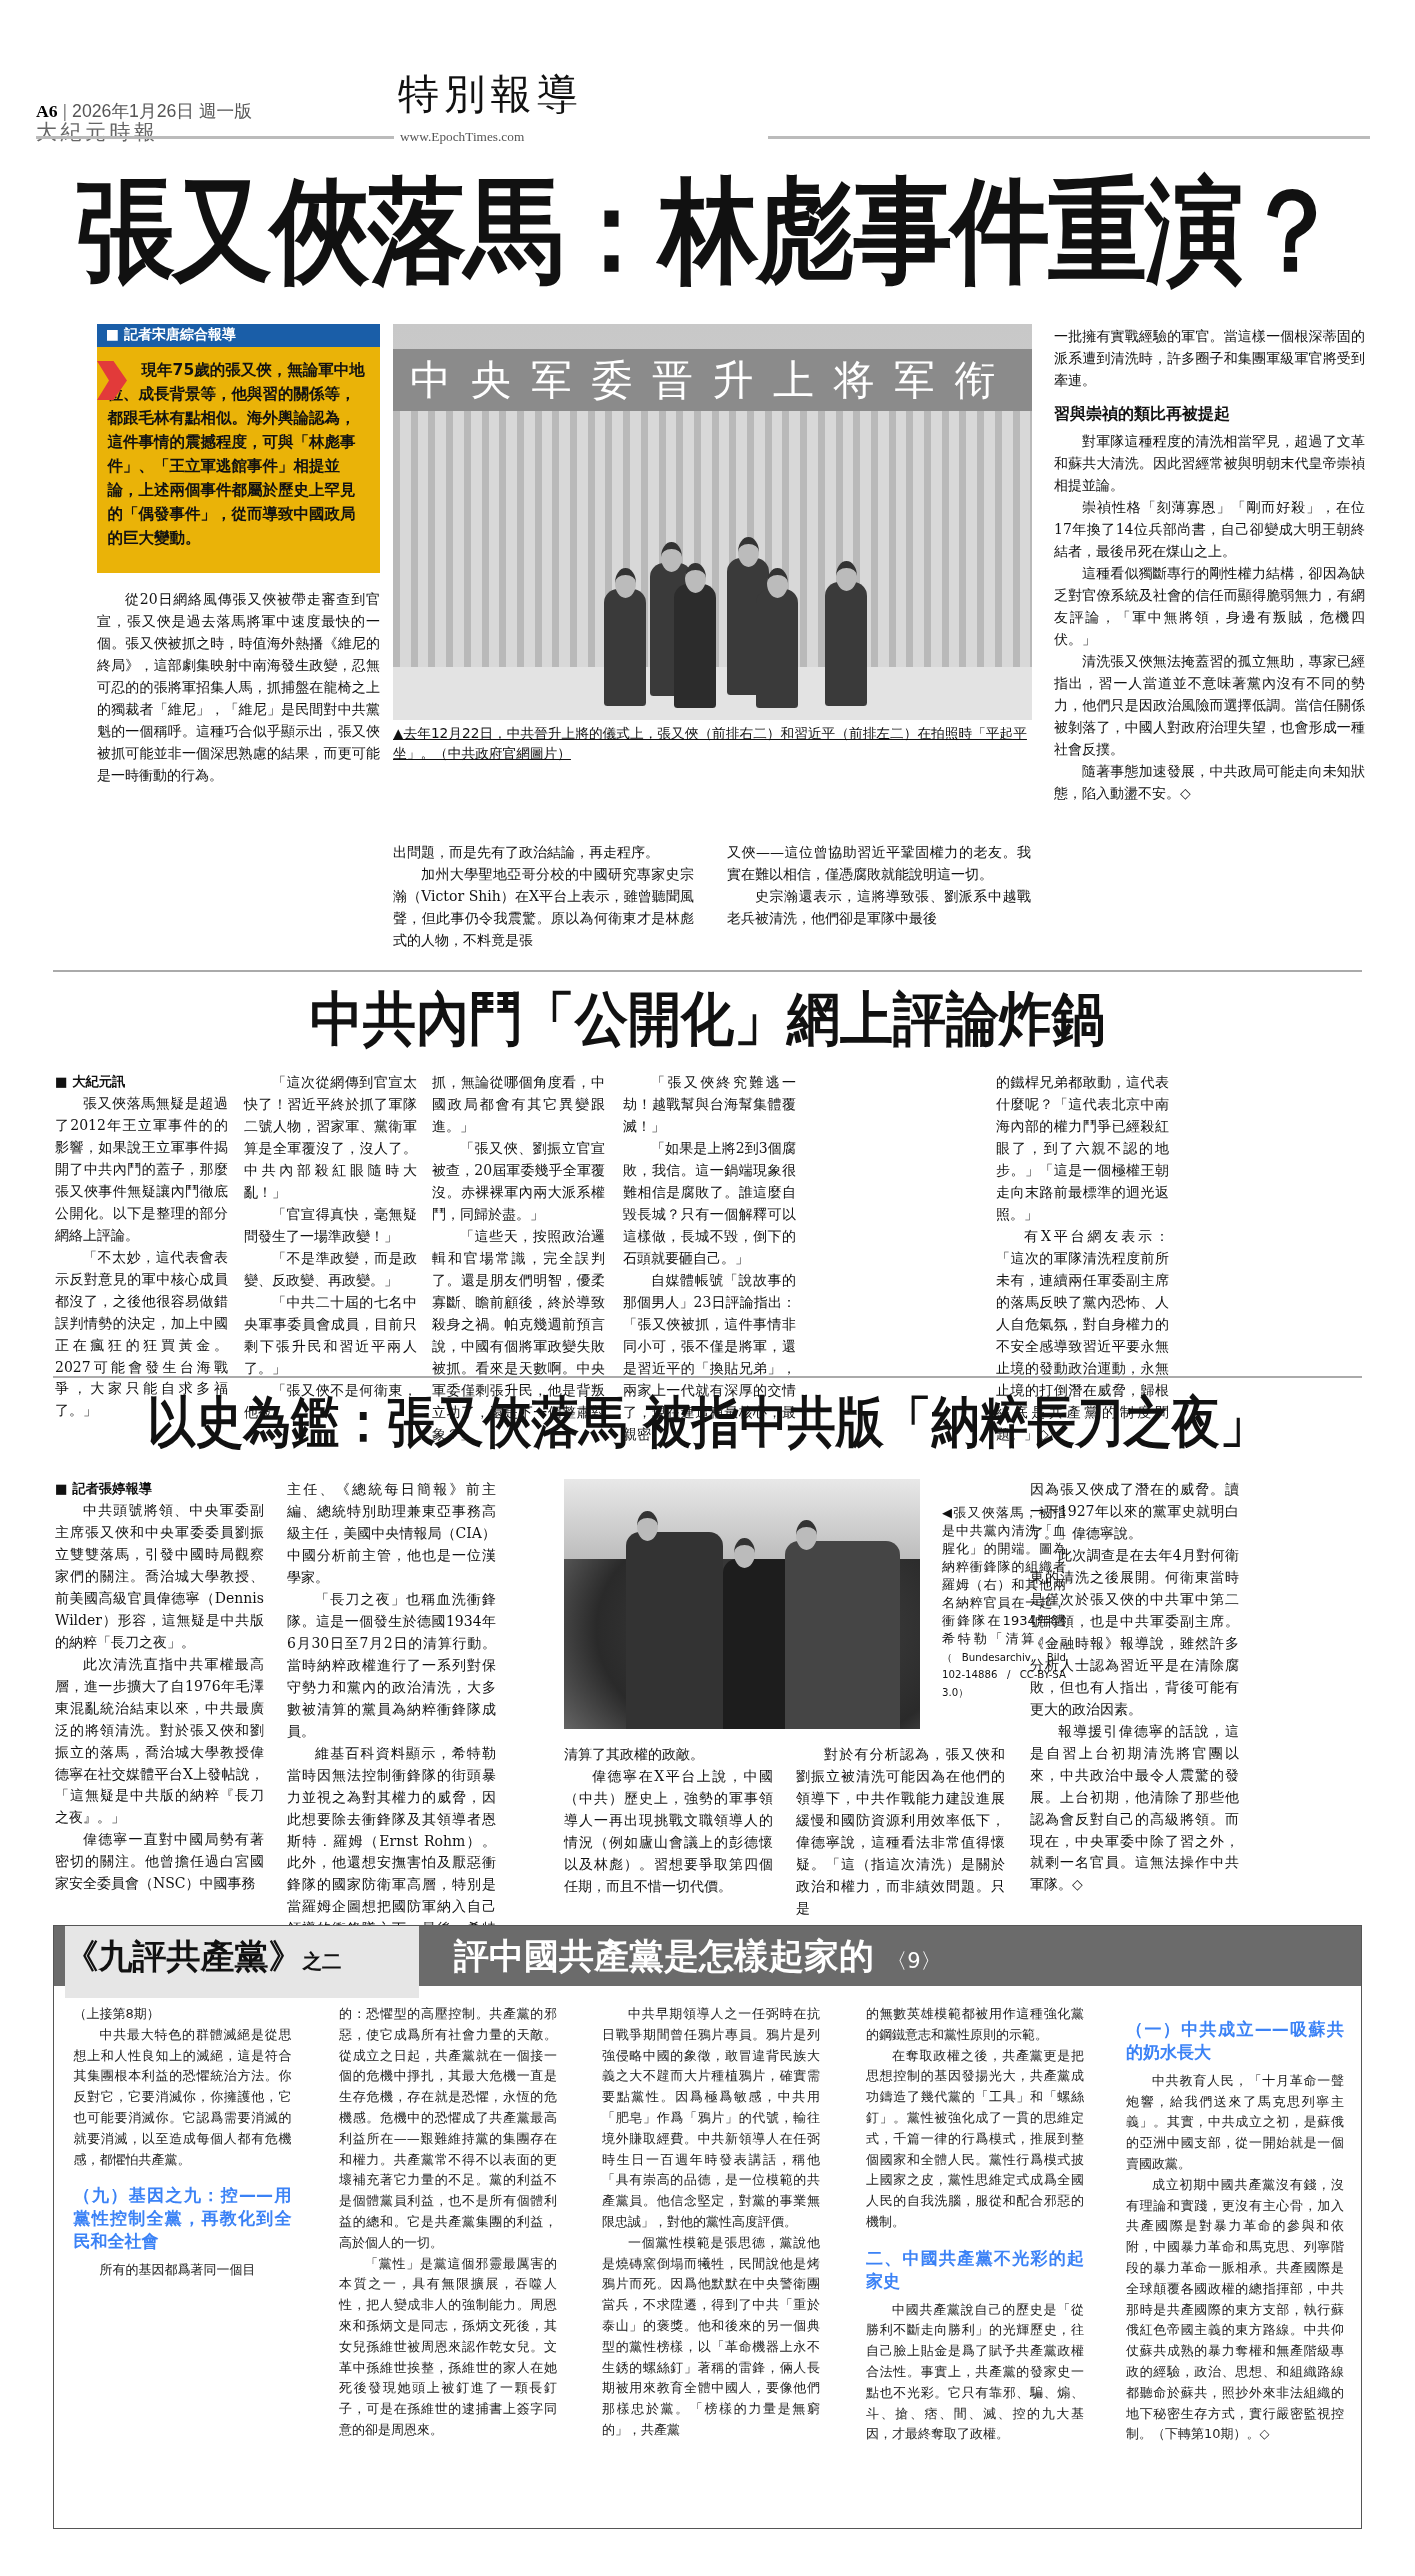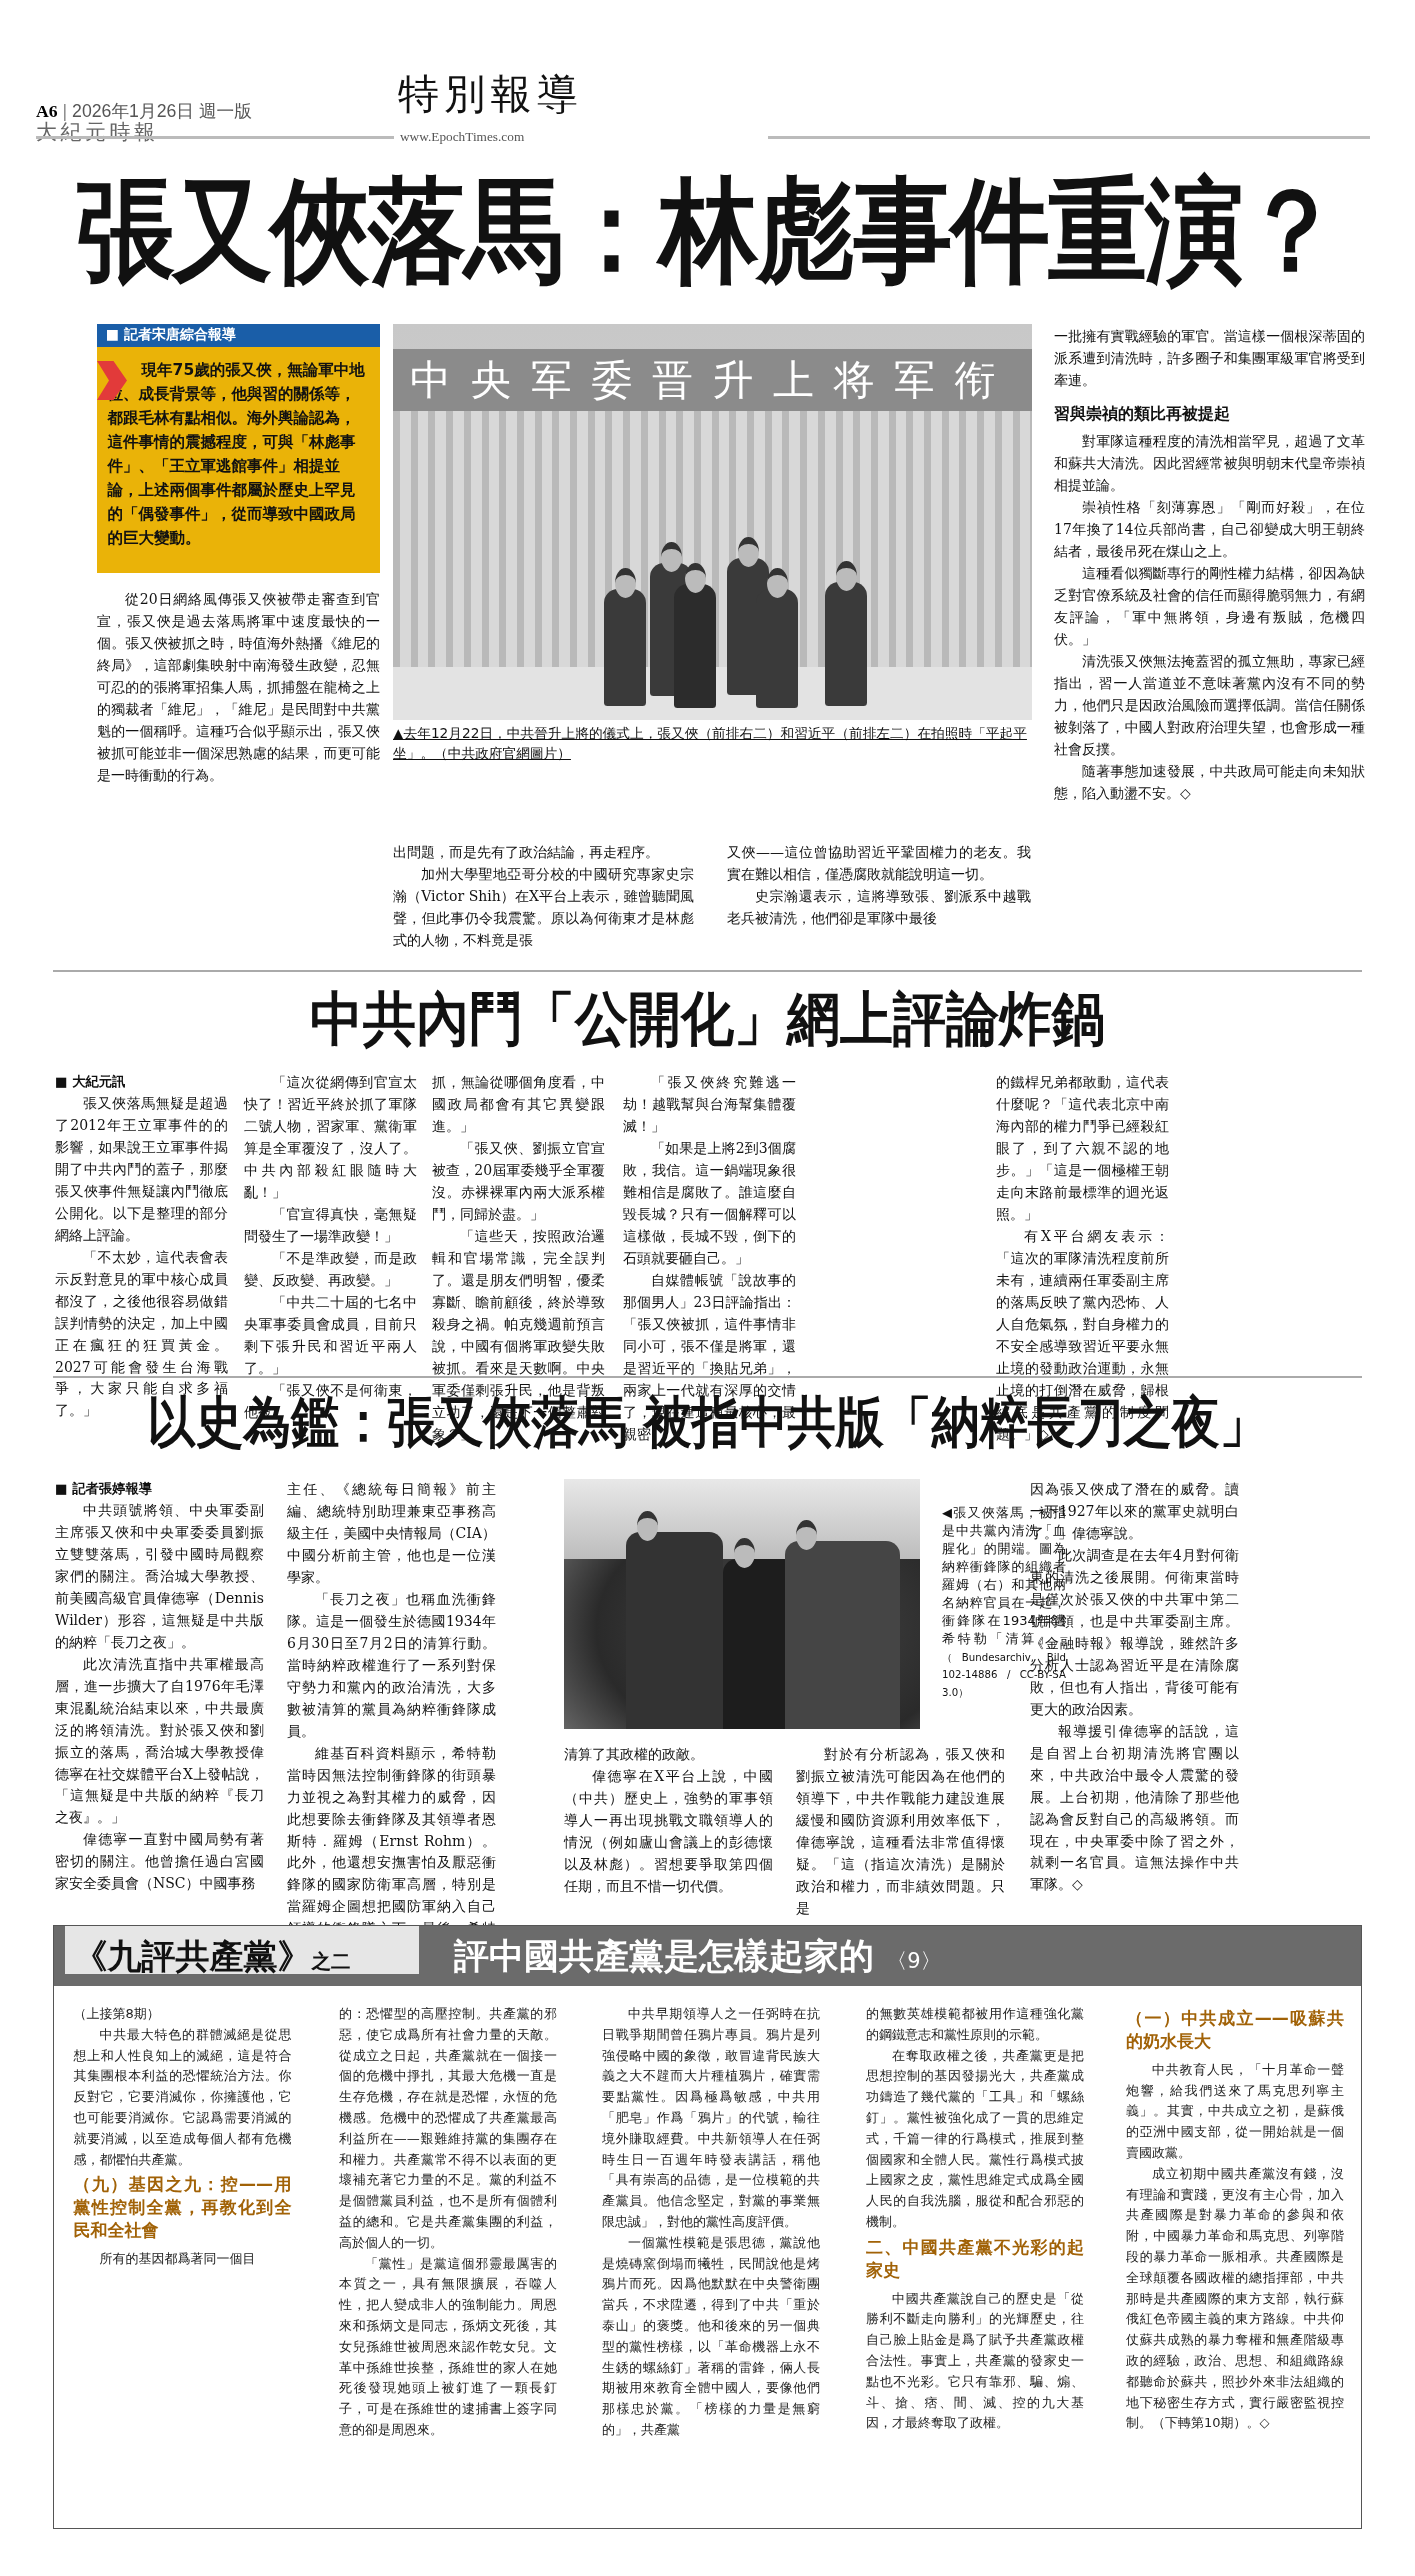--- a/index.html
+++ b/index.html
@@ -37,28 +37,28 @@
   .head2 { left: 53px; top: 984px; width: 1309px; font-size: 53px; font-weight: bold; font-family: "DejaVu Sans", sans-serif; text-align: center; transform: scaleY(1.1); }
   .head3 { left: 53px; top: 1391px; width: 1309px; font-size: 48px; font-weight: bold; font-family: "DejaVu Sans", sans-serif; text-align: center; transform: scaleY(1.15); }
 
   .photo2 { left: 564px; top: 1479px; width: 356px; height: 250px; background: radial-gradient(ellipse at 60% 60%, #4a4a4a, #2a2a2a 60%, #888 100%); overflow: hidden; }
   .photo2 .sky { position: absolute; left: 0; top: 0; width: 100%; height: 80px; background: linear-gradient(#e8e8e8, #bdbdbd); }
   .cap2 { left: 942px; top: 1504px; width: 124px; font-size: 13px; line-height: 1.38; font-family: "DejaVu Sans", sans-serif; text-align: justify; }
   .cap2 .src { font-size: 10.2px; }
 
   .series-box { left: 53px; top: 1925px; width: 1309px; height: 604px; border: 1.8px solid #555; }
   .series-head { position: absolute; left: 0; top: 0; width: 100%; height: 60px; background: #6b6b6b; }
-  .series-left { position: absolute; left: 10.6px; top: 0; width: 354px; height: 48px; background: #e6e6e6; font-family: "DejaVu Sans", sans-serif; font-size: 34px; font-weight: bold; line-height: 60px; padding-left: 9px; }
+  .series-left { position: absolute; left: 10.6px; top: 0; width: 354px; height: 72px; background: #e6e6e6; font-family: "DejaVu Sans", sans-serif; font-size: 34px; font-weight: bold; line-height: 60px; padding-left: 0; }
   .series-left .small { font-size: 19.5px; }
   .series-title { position: absolute; left: 400px; top: 0; height: 60px; line-height: 60px; color: #fff; font-family: "DejaVu Sans", sans-serif; font-size: 35px; font-weight: bold; }
   .series-title .issue { font-size: 21px; font-weight: normal; }
   .series-col { font-family: "DejaVu Sans", sans-serif; font-size: 13px; line-height: 1.6; color: #222; text-align: justify; }
   .series-col p { text-indent: 2em; }
   .series-col p.noind { text-indent: 0; }
-  .series-col .sub { font-weight: bold; font-size: 17px; line-height: 1.35; text-indent: 0; margin: 3px 0 7px; color: #a16207; }
+  .series-col .sub { font-weight: bold; font-size: 17px; line-height: 1.35; text-indent: 0; margin: 14px 0 7px; color: #3b82f6; }
 </style>
 </head>
 <body>
 
 <div class="abs masthead-logo">大紀元時報</div>
 <div class="abs masthead-date"><b>A6</b> <span style="color:#888">|</span> <span>2026年1月26日 週一版</span></div>
 <div class="abs section-title">特別報導</div>
 <div class="abs hline" style="left:36px;top:136px;width:358px;"></div>
 <div class="abs site-url">www.EpochTimes.com</div>
 <div class="abs hline" style="left:768px;top:136px;width:602px;"></div>

